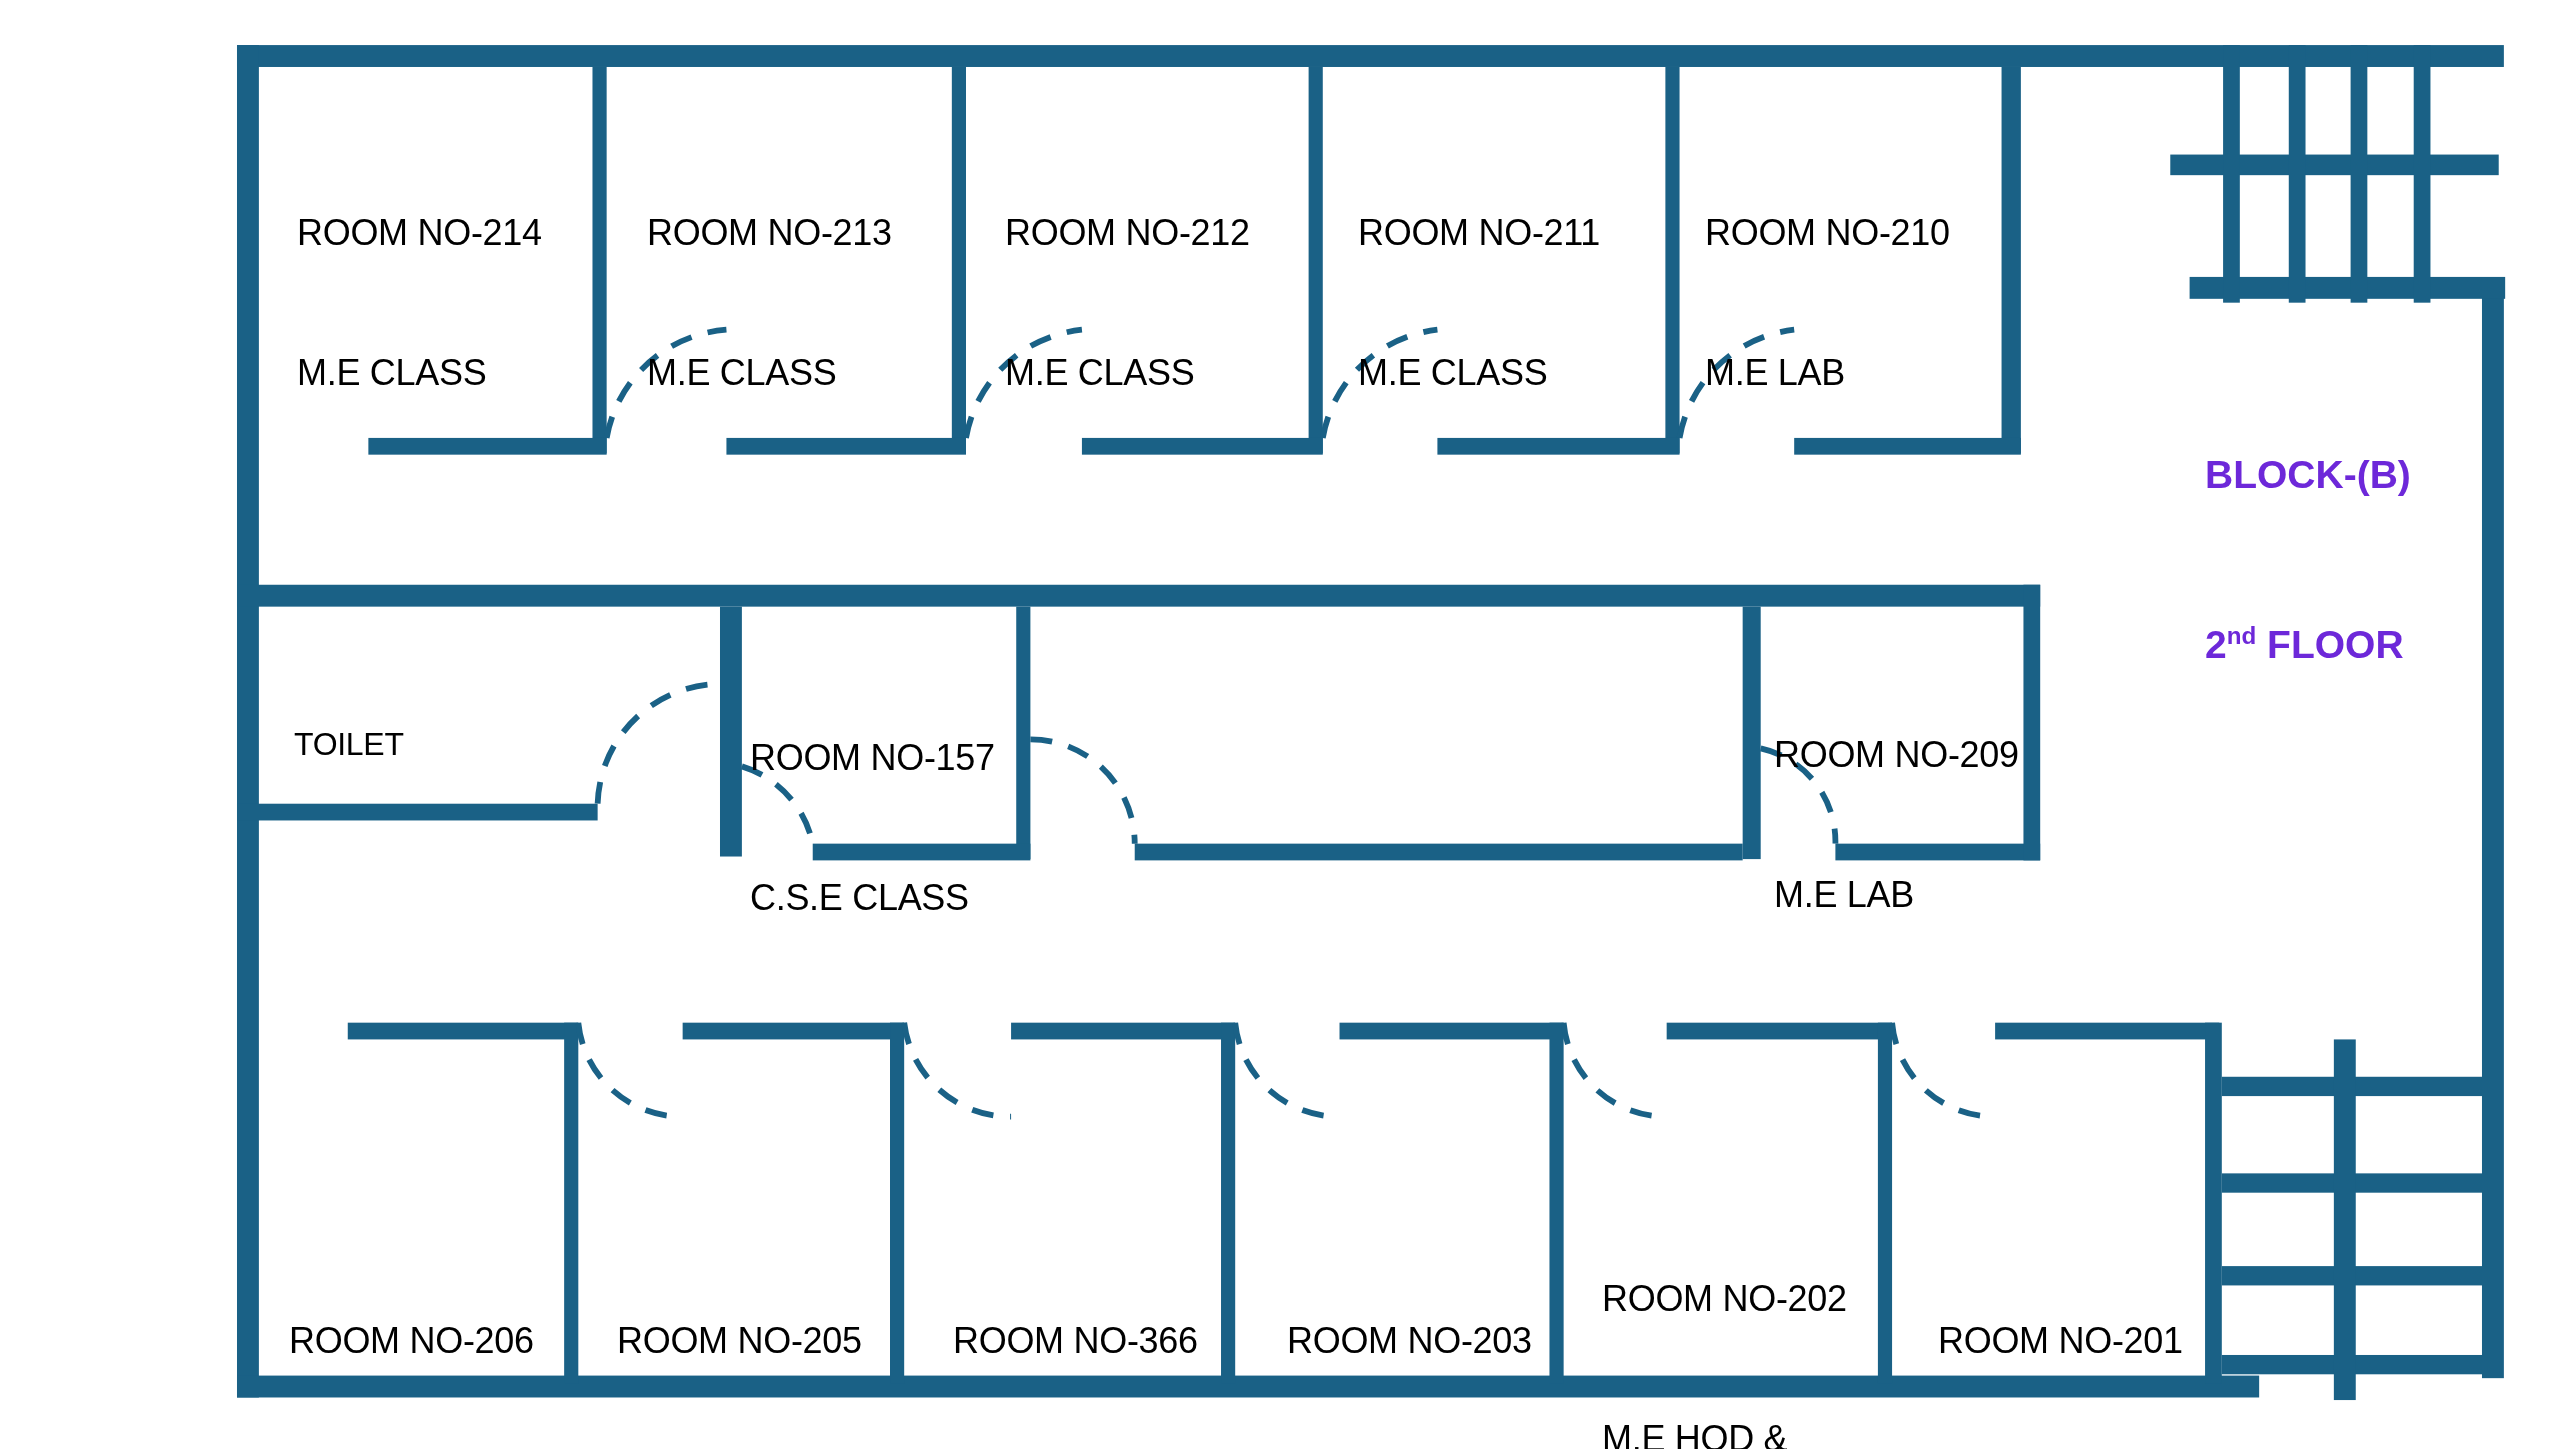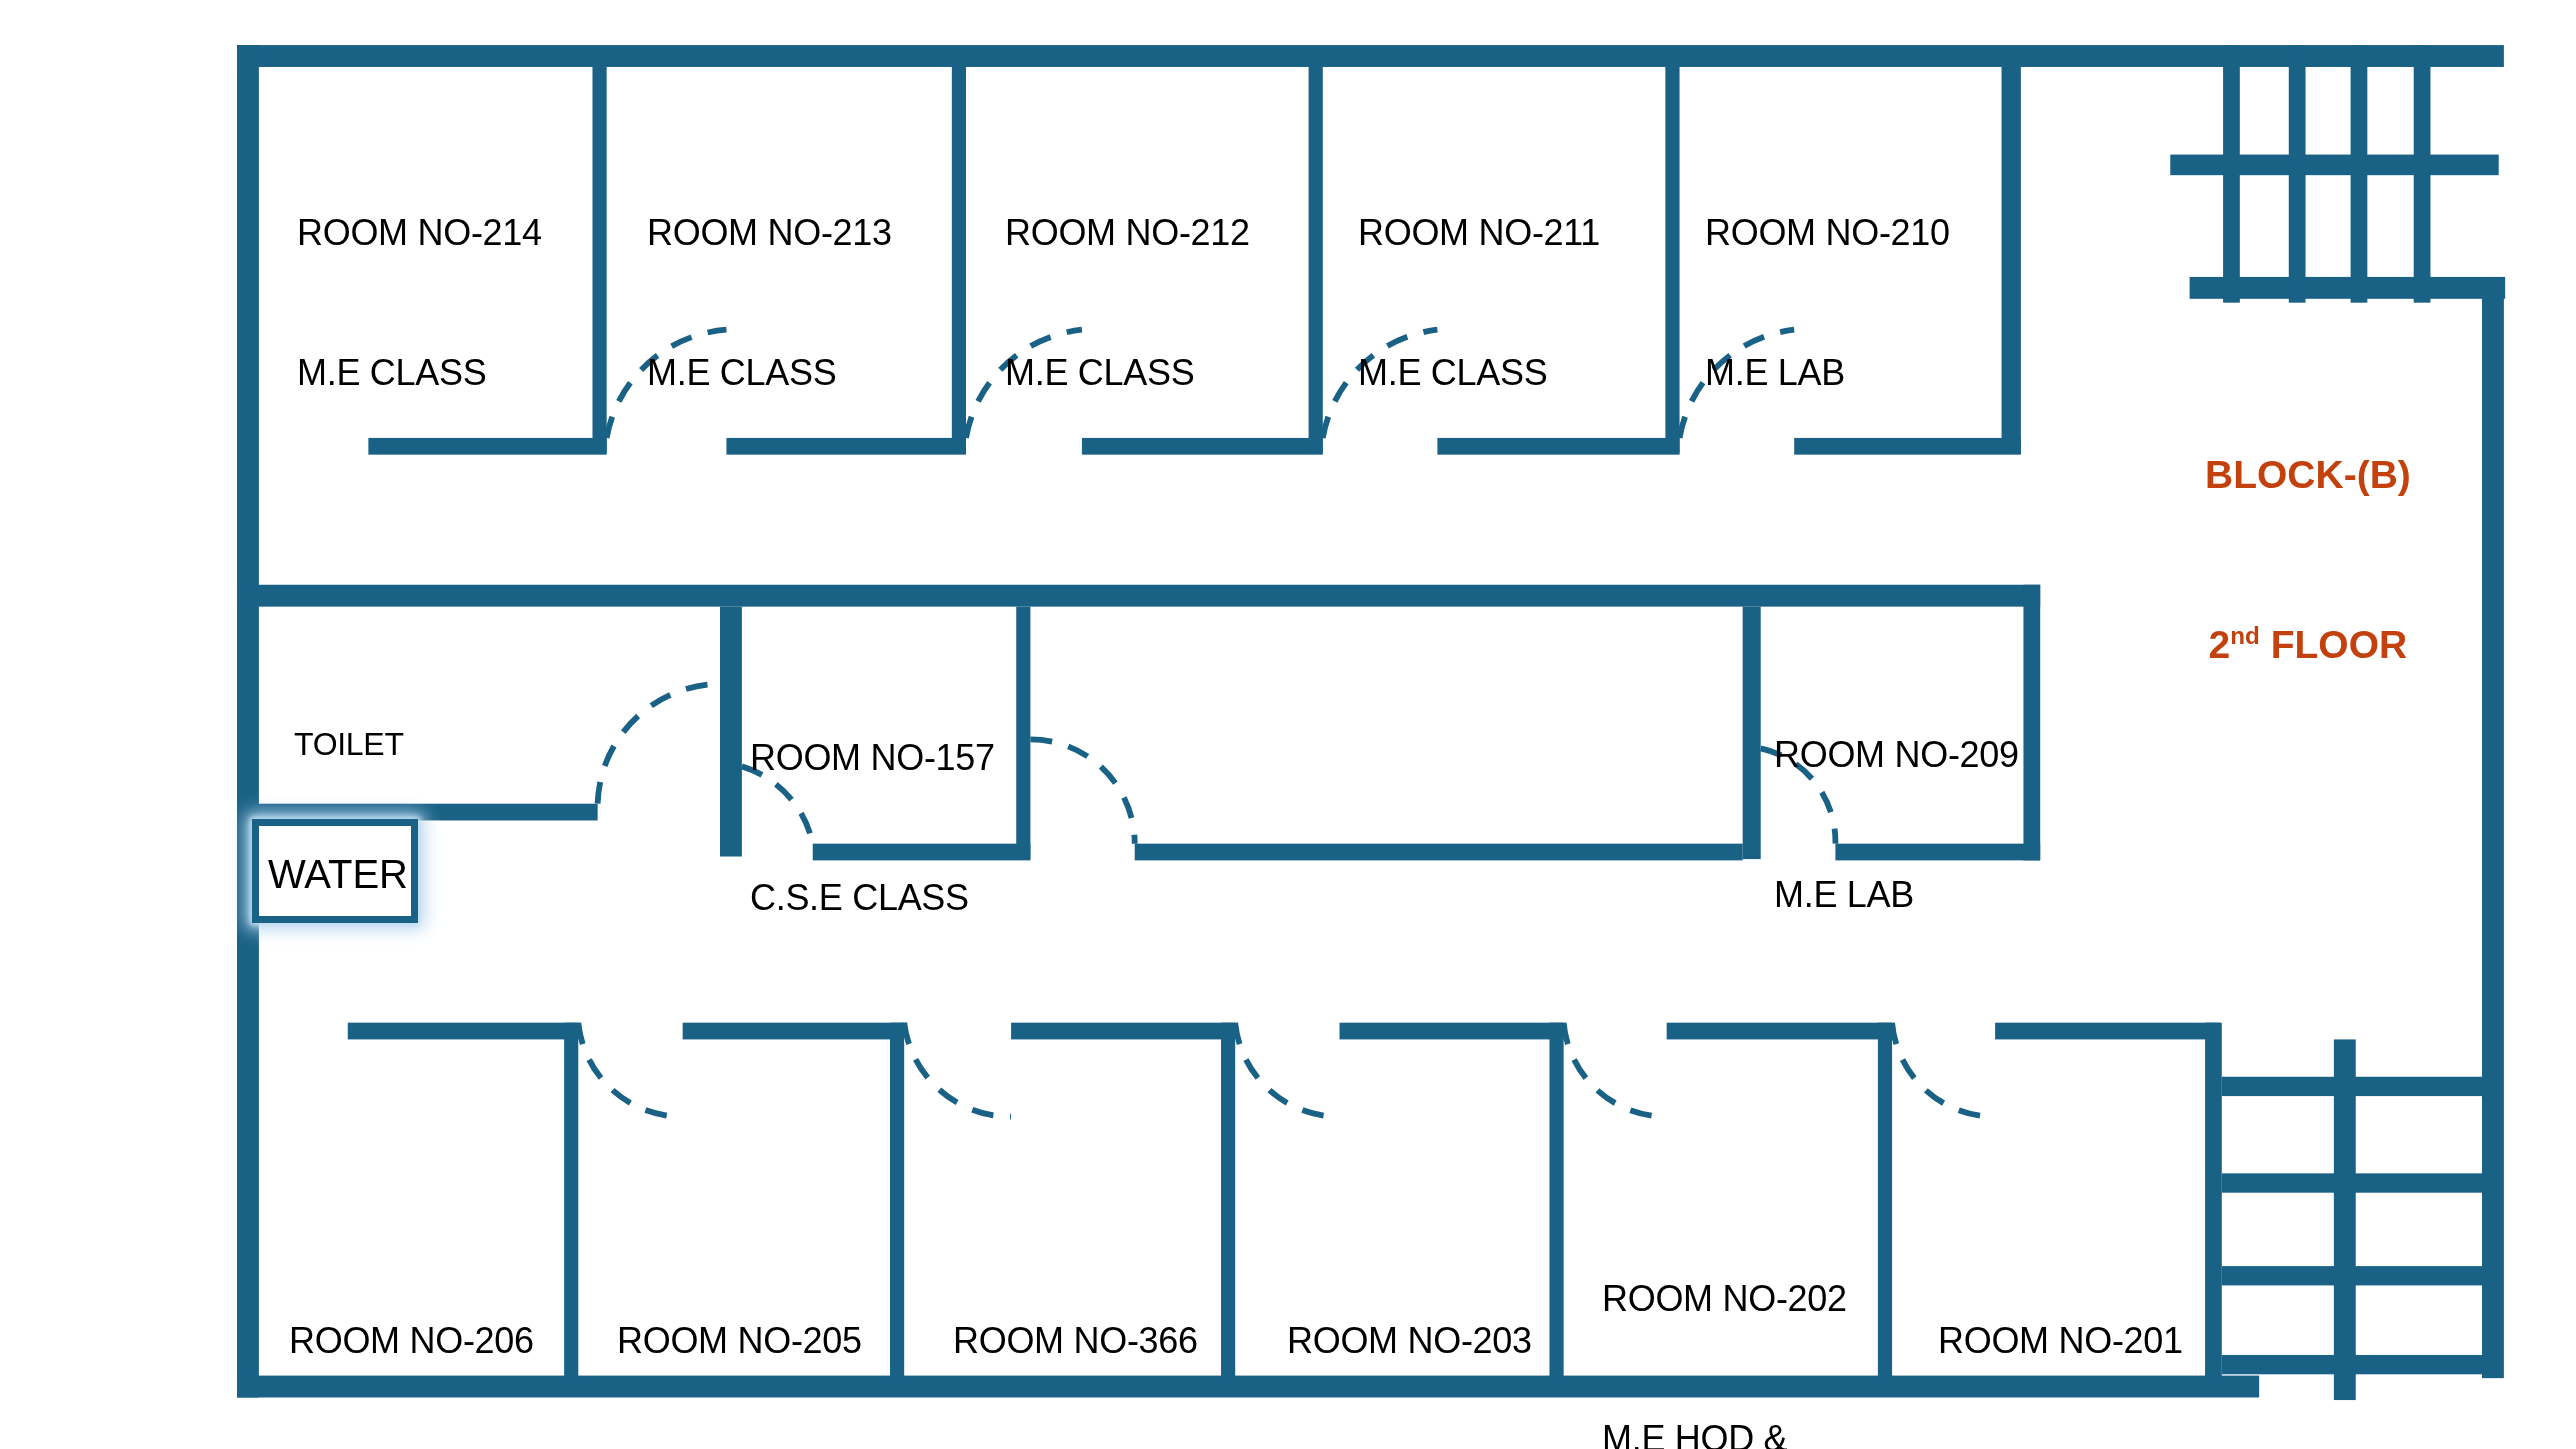--- a/index.html
+++ b/index.html
@@ -36,27 +36,26 @@
     line-height: 1.30;
     white-space: pre;
     letter-spacing: -0.3px;
     pointer-events: none;
   }
   .room-label.big {
     font-size: 32px;
   }
   .block-title {
     position: absolute;
-    color: #c2410c;
+    color: #6d28d9;
     font-family: "Liberation Sans", sans-serif;
     font-weight: bold;
     font-size: 39px;
     line-height: 1.45;
     white-space: pre;
-    text-align: center;
   }
   .block-title sup {
     font-size: 0.62em;
     vertical-align: super;
     line-height: 0;
   }
   .water-box {
     position: absolute;
     left: 252px;
     top: 819px;
@@ -201,23 +200,20 @@
   </div>
   <div class="room-label" style="left:750px; top:641px;">
     <div>ROOM NO-157</div>
     <div>C.S.E CLASS</div>
   </div>
   <div class="room-label" style="left:1774px; top:638px;">
     <div>ROOM NO-209</div>
     <div>M.E LAB</div>
   </div>
 
-  <div class="water-box">
-    <span>WATER</span>
-  </div>
 
   <div class="room-label" style="left:289px; top:1224px;">
     <div>ROOM NO-206</div>
     
   </div>
   <div class="room-label" style="left:617px; top:1224px;">
     <div>ROOM NO-205</div>
     
   </div>
   <div class="room-label" style="left:953px; top:1224px;">

